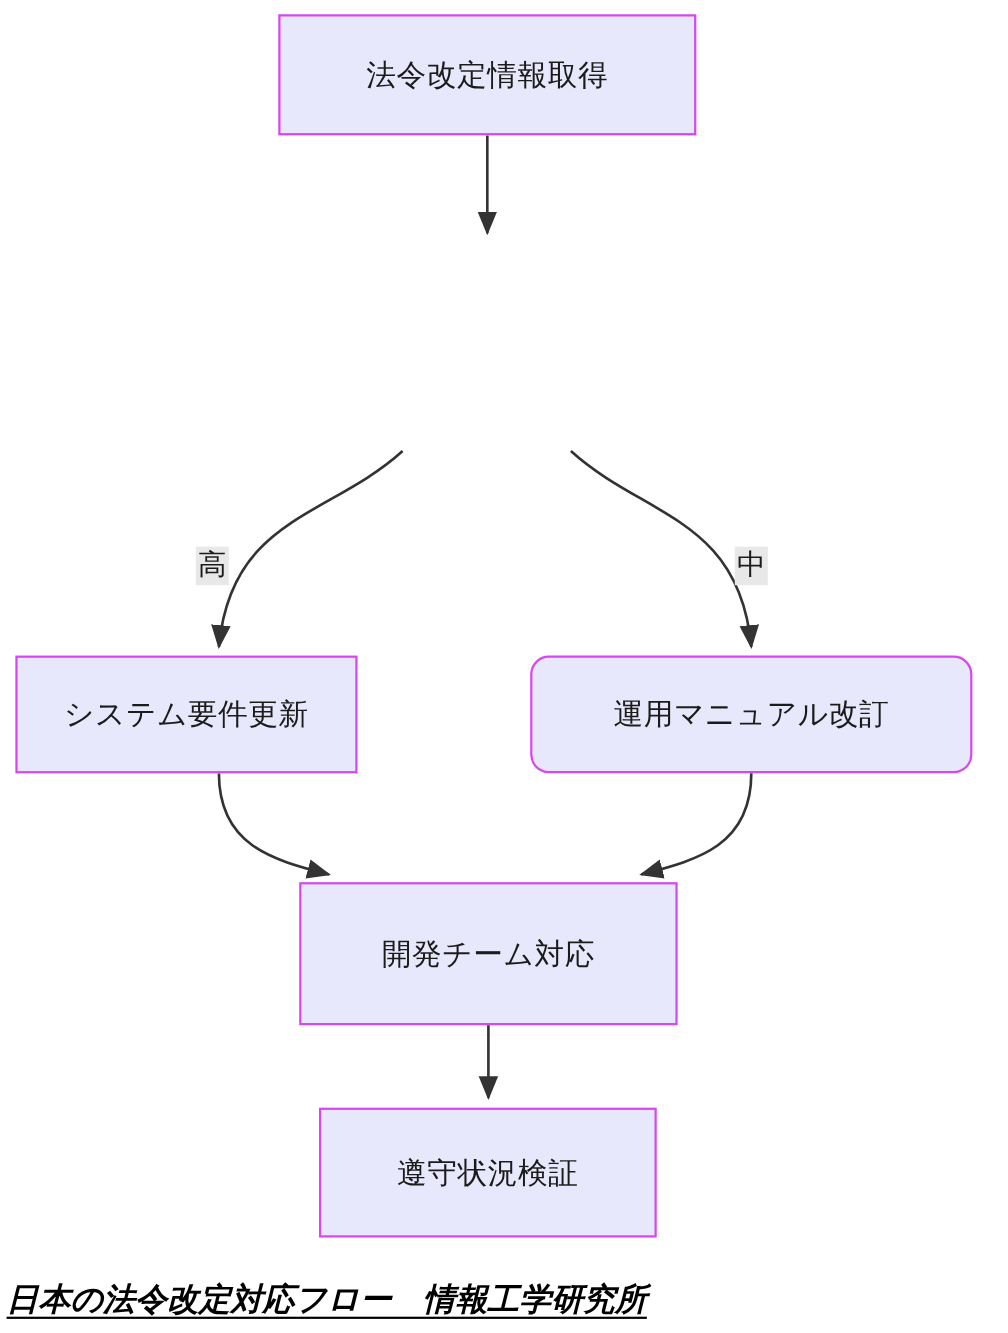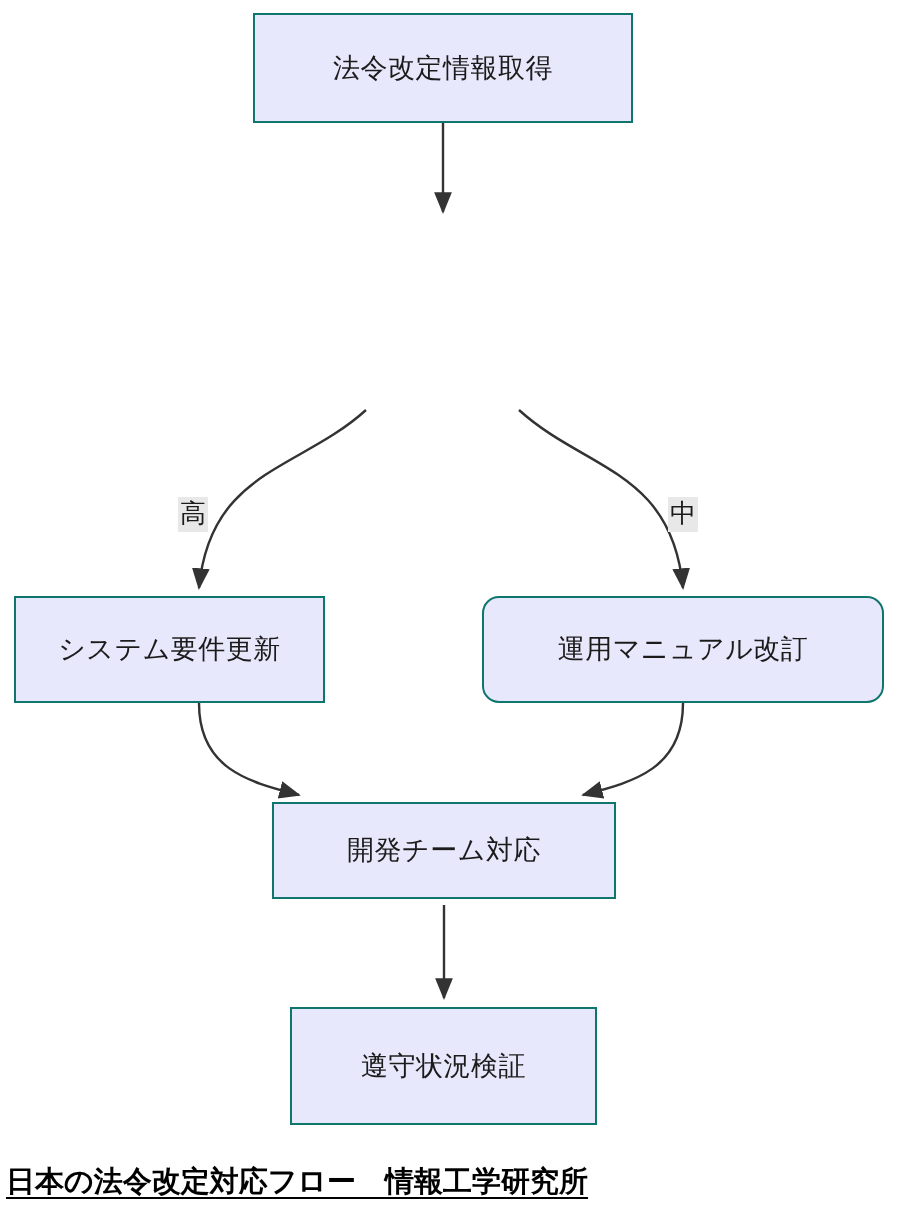--- a/index.html
+++ b/index.html
@@ -29,21 +29,21 @@
     top: 0;
     width: 916px;
     height: 1212px;
     pointer-events: none;
   }
 
   .node {
     position: absolute;
     box-sizing: border-box;
     background: #e8e8fc;
-    border: 2px solid #0f766e;
+    border: 2px solid #d946ef;
     display: flex;
     align-items: center;
     justify-content: center;
     text-align: center;
     color: #1b1b1b;
     font-size: 27px;
     line-height: 1.2;
     letter-spacing: 0.5px;
   }
 
@@ -89,20 +89,21 @@
     position: absolute;
     left: 6px;
     top: 1162px;
     font-size: 29px;
     font-weight: bold;
     color: #000000;
     white-space: nowrap;
     text-decoration: underline;
     text-underline-offset: 6px;
     letter-spacing: 0px;
+    font-style: italic;
   }
 </style>
 </head>
 <body>
 
 <div id="diagram-root">
 
   <svg id="edge-layer" viewBox="0 0 916 1212" width="916" height="1212" xmlns="http://www.w3.org/2000/svg">
     <defs>
       <marker id="arrowhead" markerWidth="10" markerHeight="10" refX="8.2" refY="4" orient="auto" markerUnits="strokeWidth">
@@ -129,21 +130,21 @@
 
 
   <div class="node" style="left:14px; top:596px; width:311px; height:107px;">
     <span class="node-label">システム要件更新</span>
   </div>
 
   <div class="node" style="left:482px; top:596px; width:402px; height:107px;border-radius:17px;">
     <span class="node-label">運用マニュアル改訂</span>
   </div>
 
-  <div class="node" style="left:272px; top:802px; width:344px; height:97px;">
+  <div class="node" style="left:272px; top:802px; width:344px; height:130px;">
     <span class="node-label">開発チーム対応</span>
   </div>
 
   <div class="node" style="left:290px; top:1007px; width:307px; height:118px;">
     <span class="node-label">遵守状況検証</span>
   </div>
 
   <div class="edge-label" style="left:178px; top:497px;">高</div>
 
   <div class="edge-label" style="left:668px; top:497px;">中</div>

